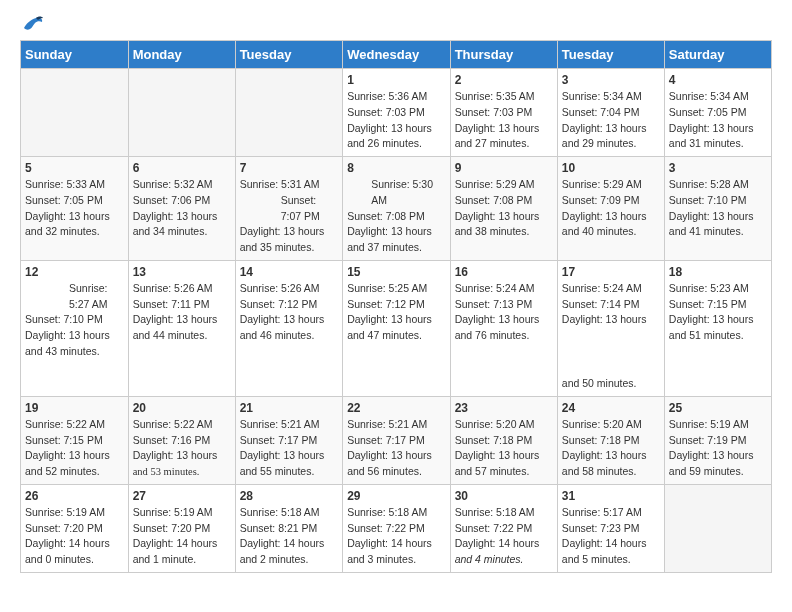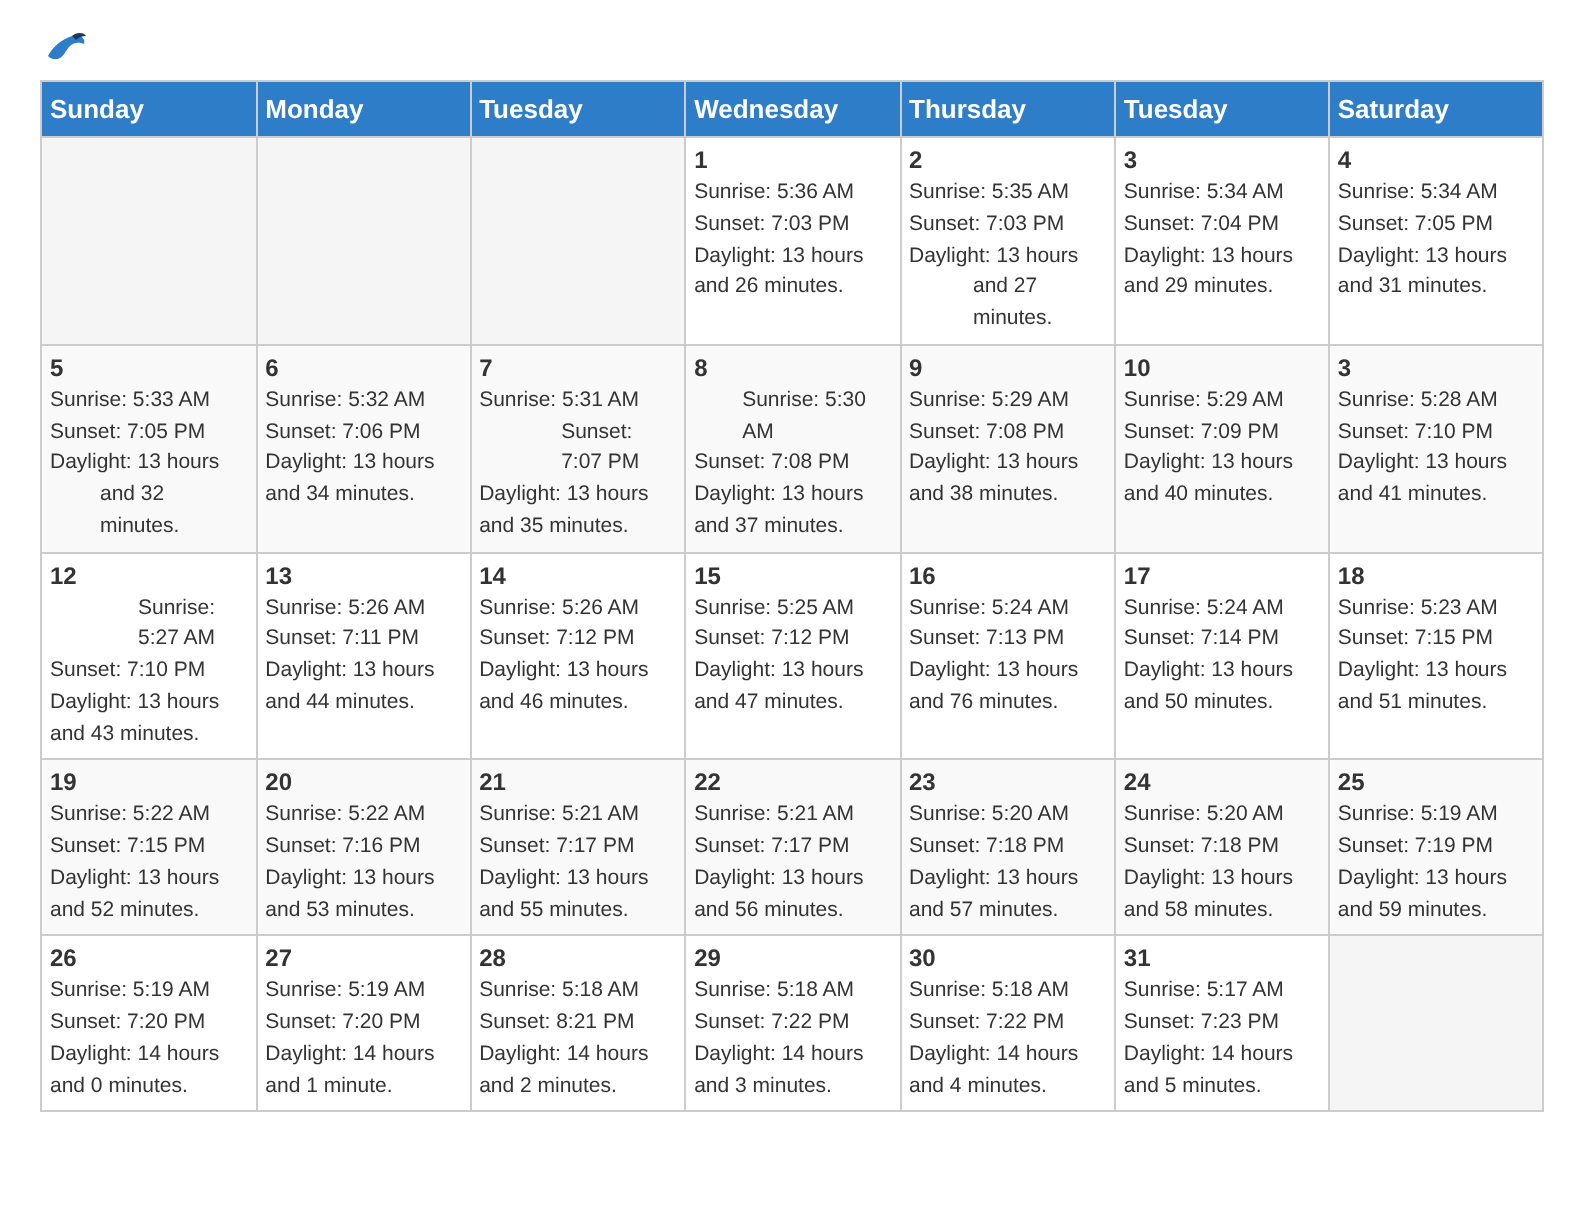--- a/index.html
+++ b/index.html
@@ -117,21 +117,21 @@
             <span style="display: block;">Daylight: 13 hours</span>
             <span style="display: block;">and 26 minutes.</span>
           </div>
         </td>
         <td>
           <span class="day-number">2</span>
           <div class="day-info">
             <span style="display: block;">Sunrise: 5:35 AM</span>
             <span style="display: block;">Sunset: 7:03 PM</span>
             <span style="display: block;">Daylight: 13 hours</span>
-            <span style="display: block; margin-left: 32px;">and 27 minutes.</span>
+            <span style="display: block;">and 27 minutes.</span>
           </div>
         </td>
         <td>
           <span class="day-number">3</span>
           <div class="day-info">
             <span style="display: block;">Sunrise: 5:34 AM</span>
             <span style="display: block;">Sunset: 7:04 PM</span>
             <span style="display: block;">Daylight: 13 hours</span>
             <span style="display: block;">and 29 minutes.</span>
           </div>
@@ -146,21 +146,21 @@
           </div>
         </td>
       </tr>
       <tr>
         <td>
           <span class="day-number">5</span>
           <div class="day-info">
             <span style="display: block;">Sunrise: 5:33 AM</span>
             <span style="display: block;">Sunset: 7:05 PM</span>
             <span style="display: block;">Daylight: 13 hours</span>
-            <span style="display: block; margin-left: 25px;">and 32 minutes.</span>
+            <span style="display: block;">and 32 minutes.</span>
           </div>
         </td>
         <td>
           <span class="day-number">6</span>
           <div class="day-info">
             <span style="display: block;">Sunrise: 5:32 AM</span>
             <span style="display: block;">Sunset: 7:06 PM</span>
             <span style="display: block;">Daylight: 13 hours</span>
             <span style="display: block;">and 34 minutes.</span>
           </div>
@@ -256,21 +256,21 @@
             <span style="display: block;">Daylight: 13 hours</span>
             <span style="display: block;">and 76 minutes.</span>
           </div>
         </td>
         <td>
           <span class="day-number">17</span>
           <div class="day-info">
             <span style="display: block;">Sunrise: 5:24 AM</span>
             <span style="display: block;">Sunset: 7:14 PM</span>
             <span style="display: block;">Daylight: 13 hours</span>
-            <span style="display: block;">and 50 minutes.</span>
+            <span style="display: block; margin-top: 48px;">and 50 minutes.</span>
           </div>
         </td>
         <td>
           <span class="day-number">18</span>
           <div class="day-info">
             <span style="display: block;">Sunrise: 5:23 AM</span>
             <span style="display: block;">Sunset: 7:15 PM</span>
             <span style="display: block;">Daylight: 13 hours</span>
             <span style="display: block;">and 51 minutes.</span>
           </div>
@@ -285,21 +285,21 @@
             <span style="display: block;">Daylight: 13 hours</span>
             <span style="display: block;">and 52 minutes.</span>
           </div>
         </td>
         <td>
           <span class="day-number">20</span>
           <div class="day-info">
             <span style="display: block;">Sunrise: 5:22 AM</span>
             <span style="display: block;">Sunset: 7:16 PM</span>
             <span style="display: block;">Daylight: 13 hours</span>
-            <span style="display: block;">and 53 minutes.</span>
+            <span style="display: block; font-family: Liberation Serif, serif;">and 53 minutes.</span>
           </div>
         </td>
         <td>
           <span class="day-number">21</span>
           <div class="day-info">
             <span style="display: block;">Sunrise: 5:21 AM</span>
             <span style="display: block;">Sunset: 7:17 PM</span>
             <span style="display: block;">Daylight: 13 hours</span>
             <span style="display: block;">and 55 minutes.</span>
           </div>
@@ -377,21 +377,21 @@
             <span style="display: block;">Daylight: 14 hours</span>
             <span style="display: block;">and 3 minutes.</span>
           </div>
         </td>
         <td>
           <span class="day-number">30</span>
           <div class="day-info">
             <span style="display: block;">Sunrise: 5:18 AM</span>
             <span style="display: block;">Sunset: 7:22 PM</span>
             <span style="display: block;">Daylight: 14 hours</span>
-            <span style="display: block;">and 4 minutes.</span>
+            <span style="display: block; font-style: italic;">and 4 minutes.</span>
           </div>
         </td>
         <td>
           <span class="day-number">31</span>
           <div class="day-info">
             <span style="display: block;">Sunrise: 5:17 AM</span>
             <span style="display: block;">Sunset: 7:23 PM</span>
             <span style="display: block;">Daylight: 14 hours</span>
             <span style="display: block;">and 5 minutes.</span>
           </div>

